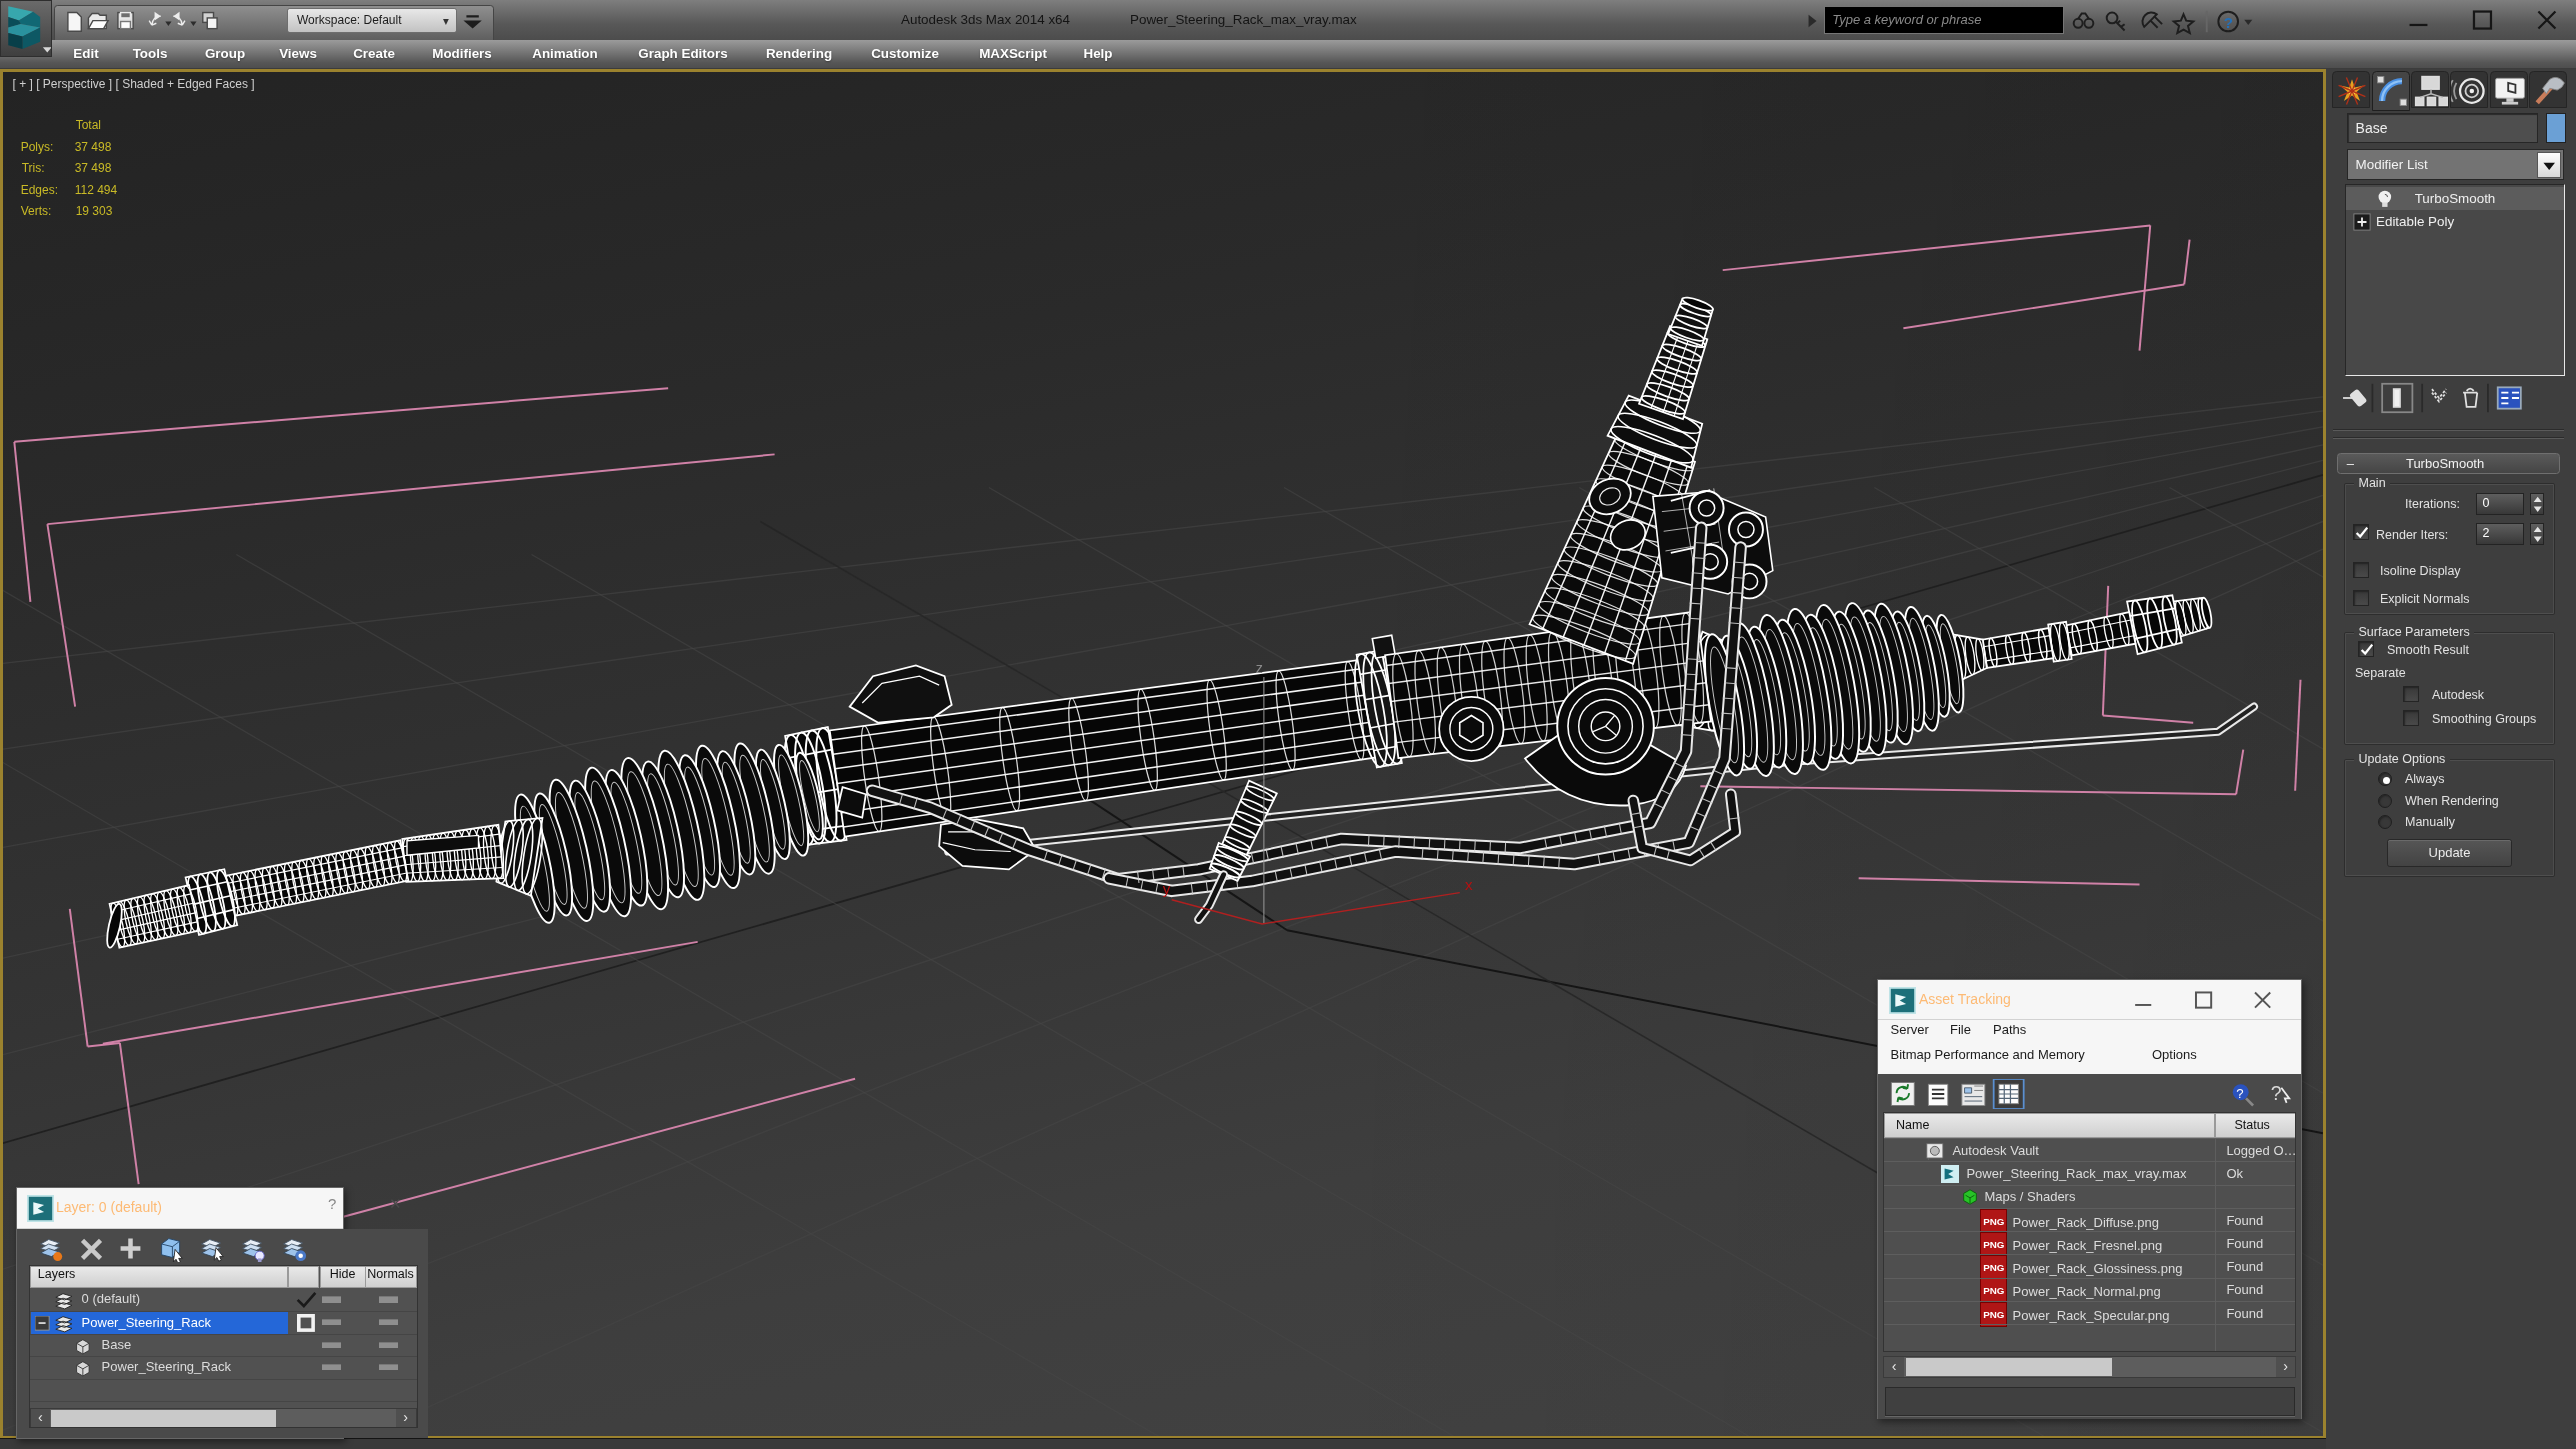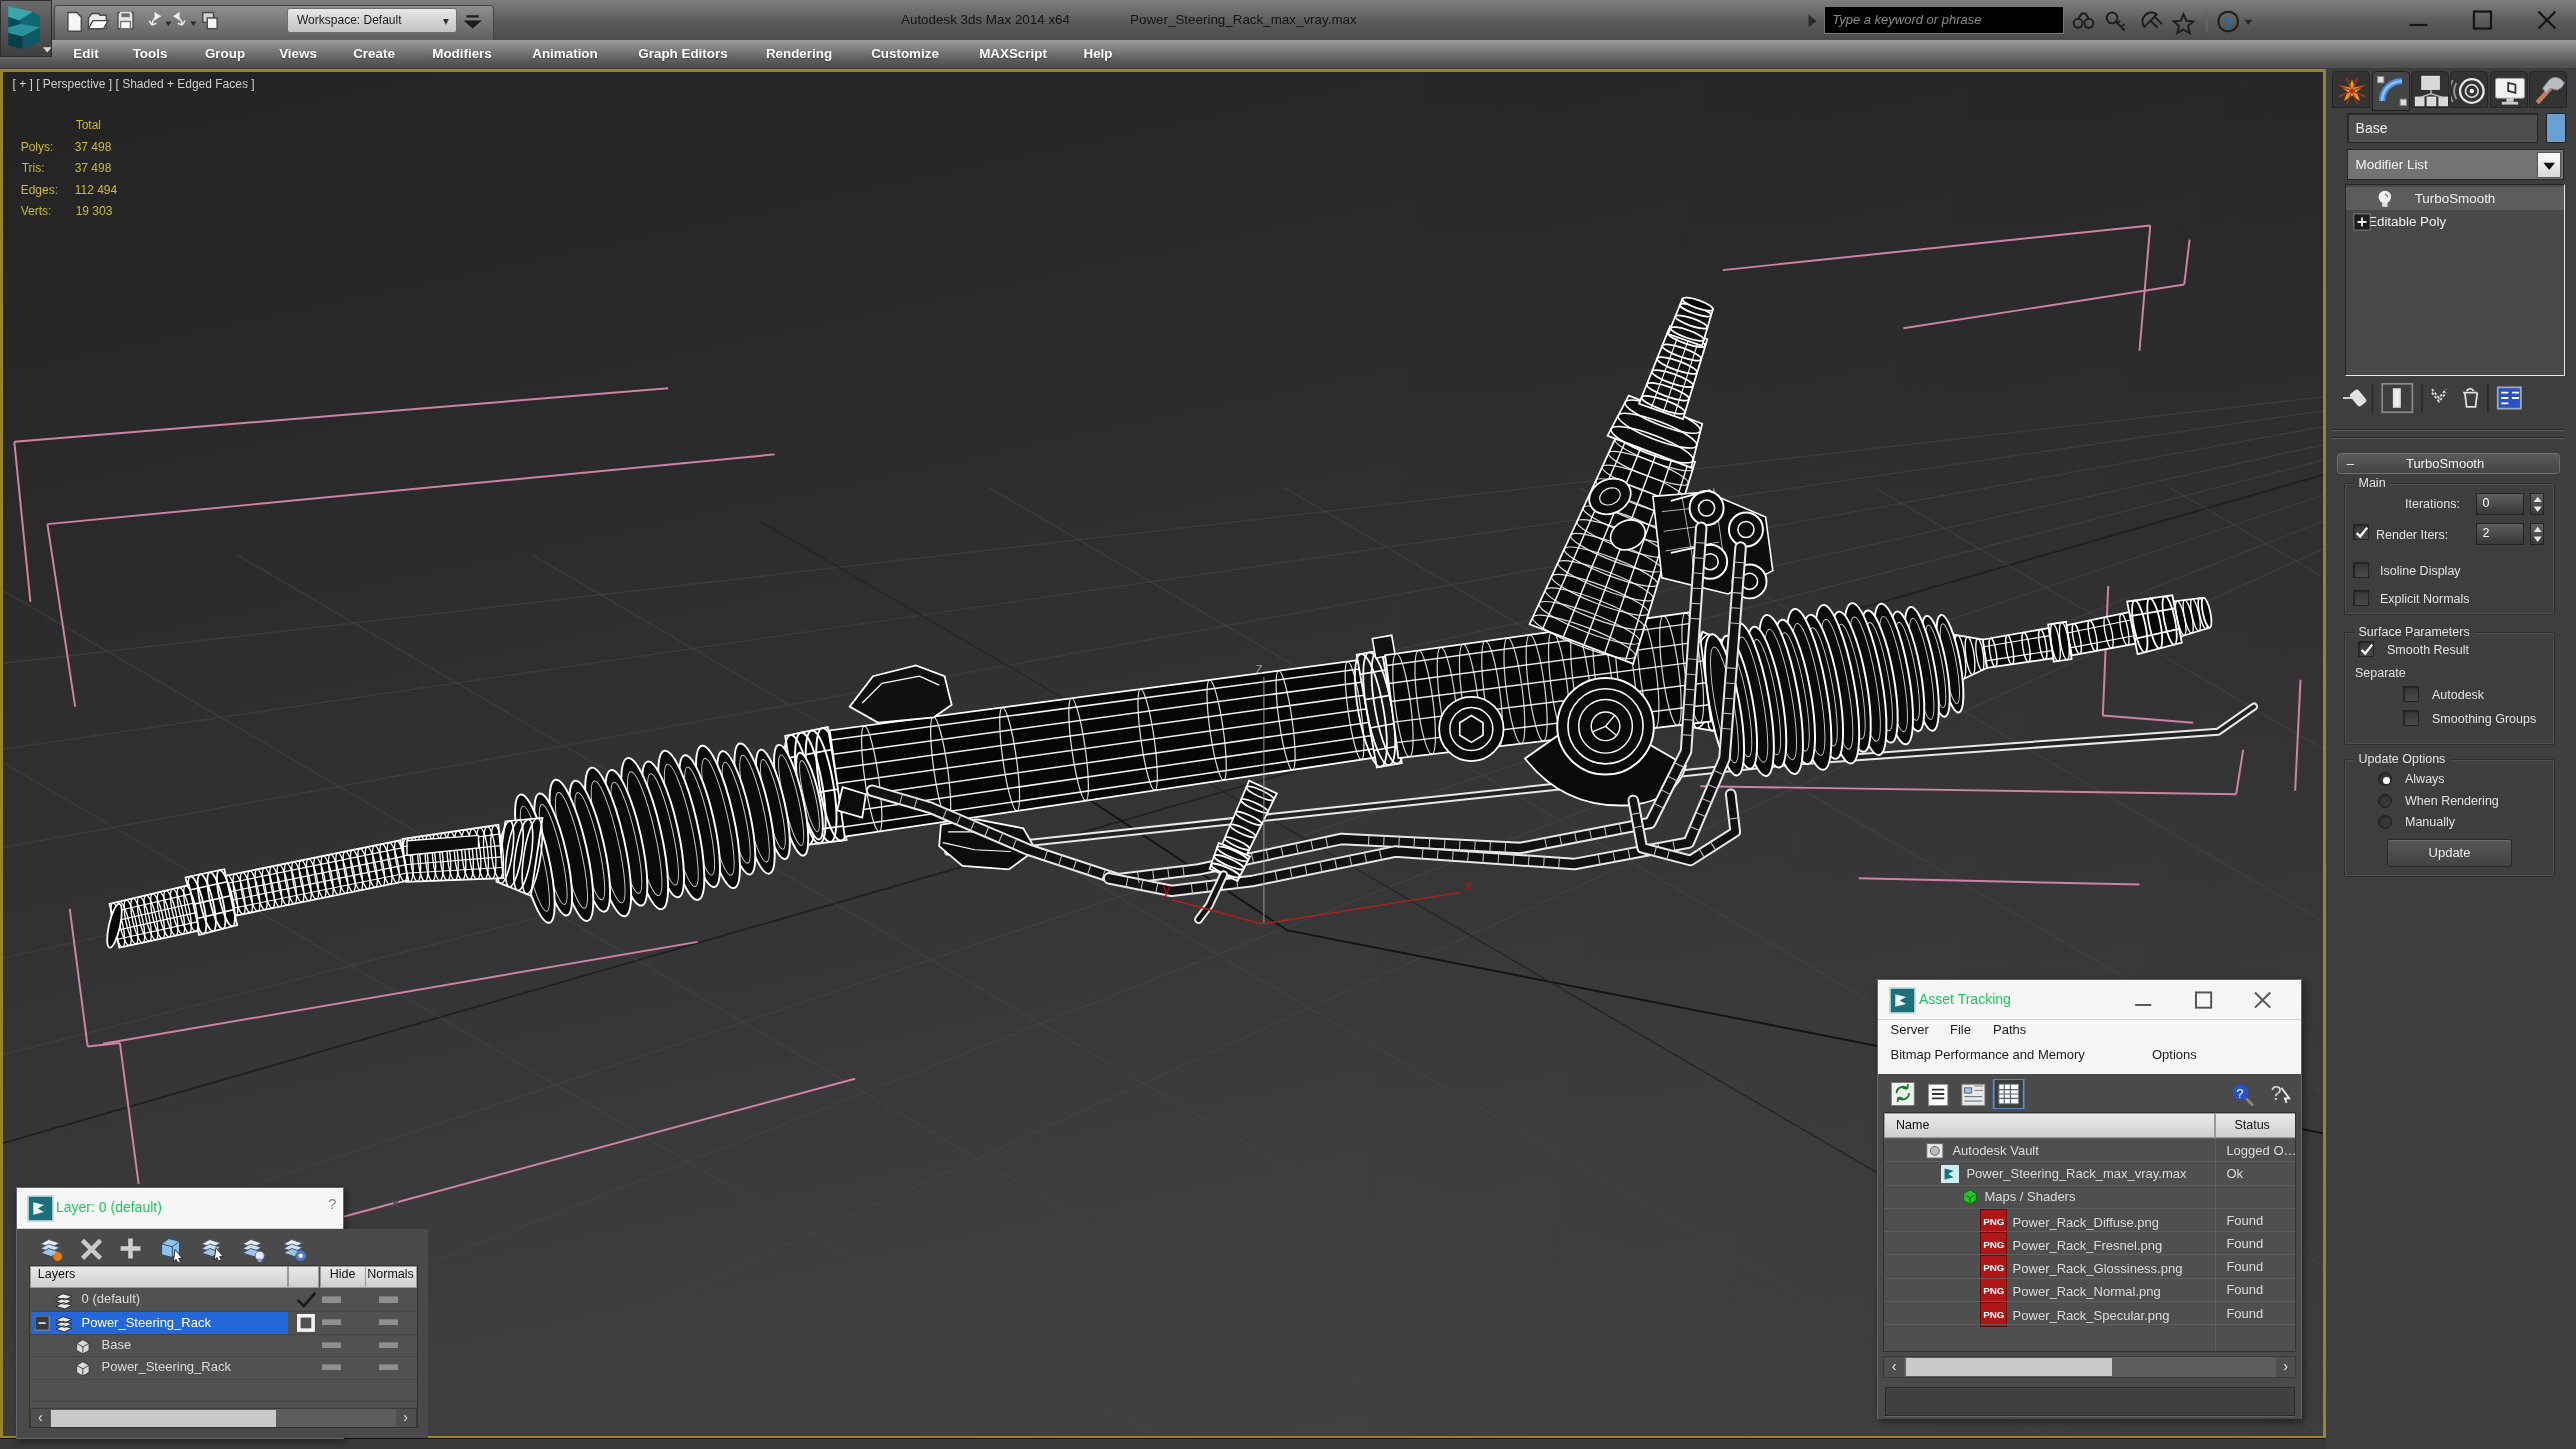--- a/index.html
+++ b/index.html
@@ -35,21 +35,21 @@
 .grplbl{position:absolute;left:9px;top:-8px;background:#3e3e3e;padding:0 4.5px;color:#e4e4e4;font-size:12.5px;white-space:nowrap;}
 .cplbl{position:absolute;color:#e2e2e2;font-size:12.5px;white-space:nowrap;}
 .cbox{position:absolute;width:16px;height:16px;background:linear-gradient(#383838,#4a4a4a);border:0.9px solid #242424;box-shadow:inset 0.9px 0.9px 1.8px #222;}
 .spin{position:absolute;width:48px;height:21.5px;background:linear-gradient(#5e5e5e,#383838);border:0.9px solid #232323;color:#fff;font-size:12.5px;line-height:19.7px;padding-left:5.4px;}
 .spinbtn{position:absolute;width:14.3px;height:21.5px;background:linear-gradient(#606060,#3a3a3a);border:0.9px solid #232323;}
 .radio{position:absolute;width:14.3px;height:14.3px;border-radius:50%;background:#383838;border:0.9px solid #1f1f1f;box-shadow:inset 0.9px 0.9px 1.8px #222;}
 #updbtn{left:61px;top:770px;width:125px;height:28px;background:linear-gradient(#565656,#434343);border:0.9px solid #282828;box-shadow:inset 0 0.9px 0 #6a6a6a;border-radius:2.7px;color:#ececec;font-size:13px;text-align:center;line-height:26px;}
 
 .dlg{position:absolute;border:0.9px solid #666;box-shadow:1.8px 2.7px 7.2px rgba(0,0,0,.45);}
 .dlgtitle{position:absolute;left:0;top:0;width:100%;height:41px;background:#f6f6f6;border-bottom:0.9px solid #d2d2d2;}
-.dlgname{position:absolute;top:10.7px;color:#22c55e;font-size:14px;}
+.dlgname{position:absolute;top:10.7px;color:#fdba74;font-size:14px;}
 .dlgbody{position:absolute;background:#4a4a4a;}
 .winbtn{position:absolute;color:#4a4a4a;font-size:15px;}
 .hdrcell{position:absolute;background:linear-gradient(#e9e9e9,#cfcfcf);border:0.9px solid #9a9a9a;color:#111;font-size:12.5px;white-space:nowrap;}
 .trow{position:absolute;color:#dcdcdc;font-size:13px;white-space:nowrap;}
 .dash{position:absolute;width:19.7px;height:6.3px;background:#8f8f8f;border-top:1.8px solid #777;}
 .scrollbar{position:absolute;background:#5d5d5d;border:0.9px solid #3a3a3a;}
 .scrollbtn{position:absolute;width:19.7px;height:100%;background:#4f4f4f;color:#e8e8e8;text-align:center;}
 .scrollthumb{position:absolute;top:0.9px;height:17px;background:#c9c9c9;}
 </style></head><body>
 <div id="page">
@@ -692,21 +692,21 @@
           </svg></div></div>
       <div class="abs" id="stack">
         <div class="stackrow" style="top:1.8px;background:#5c5c5c;text-align:center;"><svg class="abs" style="left:29px;top:1.8px" width="19.7" height="19.7" viewBox="0 0 22 22">
             <circle cx="11" cy="9" r="7" fill="#f0f0f0"></circle>
             <rect x="8" y="15" width="6" height="5" fill="#ddd"></rect>
             <path d="M11,6 a3,3 0 0 1 3,3" stroke="#444" fill="none"></path>
           </svg>TurboSmooth</div>
         <div class="stackrow" style="top:25px;"><svg class="abs" style="left:7.2px;top:2.7px" width="18" height="18" viewBox="0 0 20 20">
             <rect x="1" y="1" width="18" height="18" fill="#1c1c1c" stroke="#888"></rect>
             <path d="M5,10 h10 M10,5 v10" stroke="#eee" stroke-width="2"></path>
-          </svg><span style="margin-left:22px">Editable Poly</span></div>
+          </svg><span style="margin-left:30px">Editable Poly</span></div>
       </div>
       <svg class="abs" style="left:12.5px;top:313px" width="225" height="32" viewBox="0 0 252 36">
 <g stroke="#e0e0e0" stroke-width="2" fill="none">
 <path d="M4,18 h12"></path>
           <rect x="16" y="10" width="10" height="16" rx="2" fill="#e0e0e0" transform="rotate(-40 21 18)"></rect>
 <rect x="48" y="2" width="34" height="32" stroke="#888" fill="none"></rect>
           <rect x="61" y="8" width="7" height="20" fill="#f0f0f0"></rect>
 <path d="M104,8 l8,10 8,-10 m-16,4 l8,10 8,-10" stroke-dasharray="3,2"></path>
 <path d="M139,12 h16 m-14,0 l2,16 h10 l2,-16 m-12,-2 q4,-5 8,0"></path>
 <rect x="178" y="6" width="26" height="24" fill="#2a52be" stroke="#9ab"></rect>

